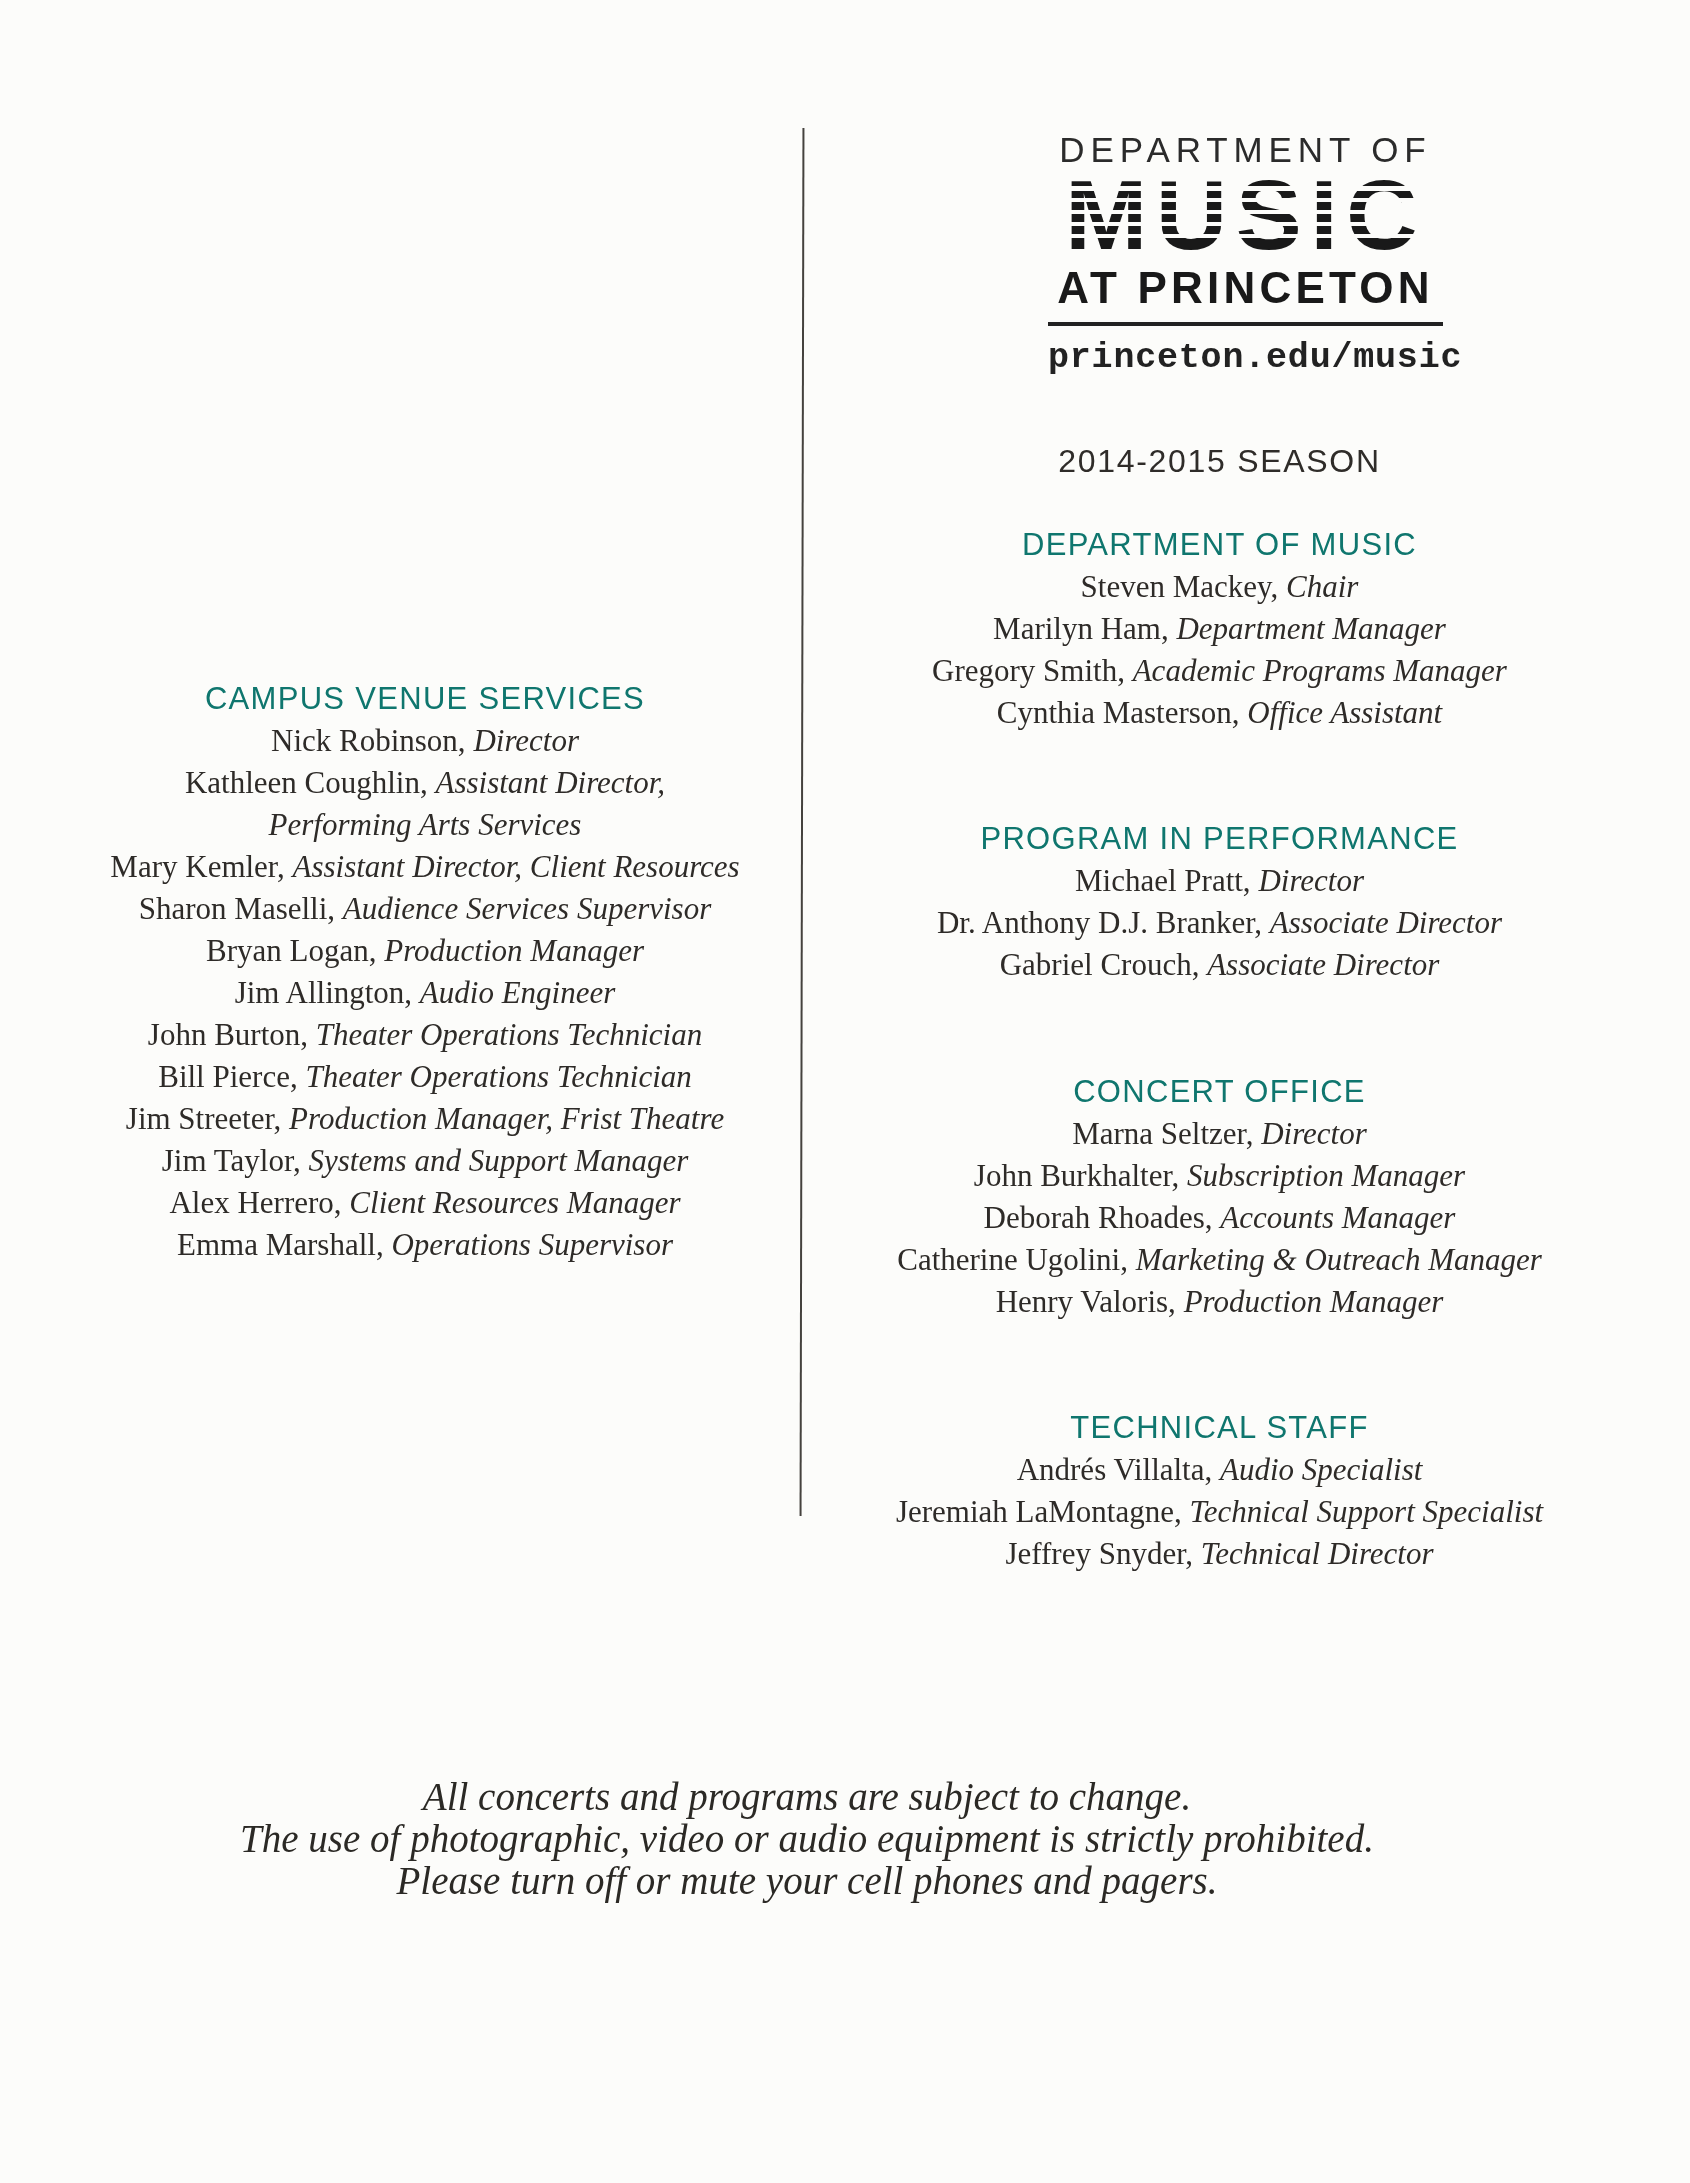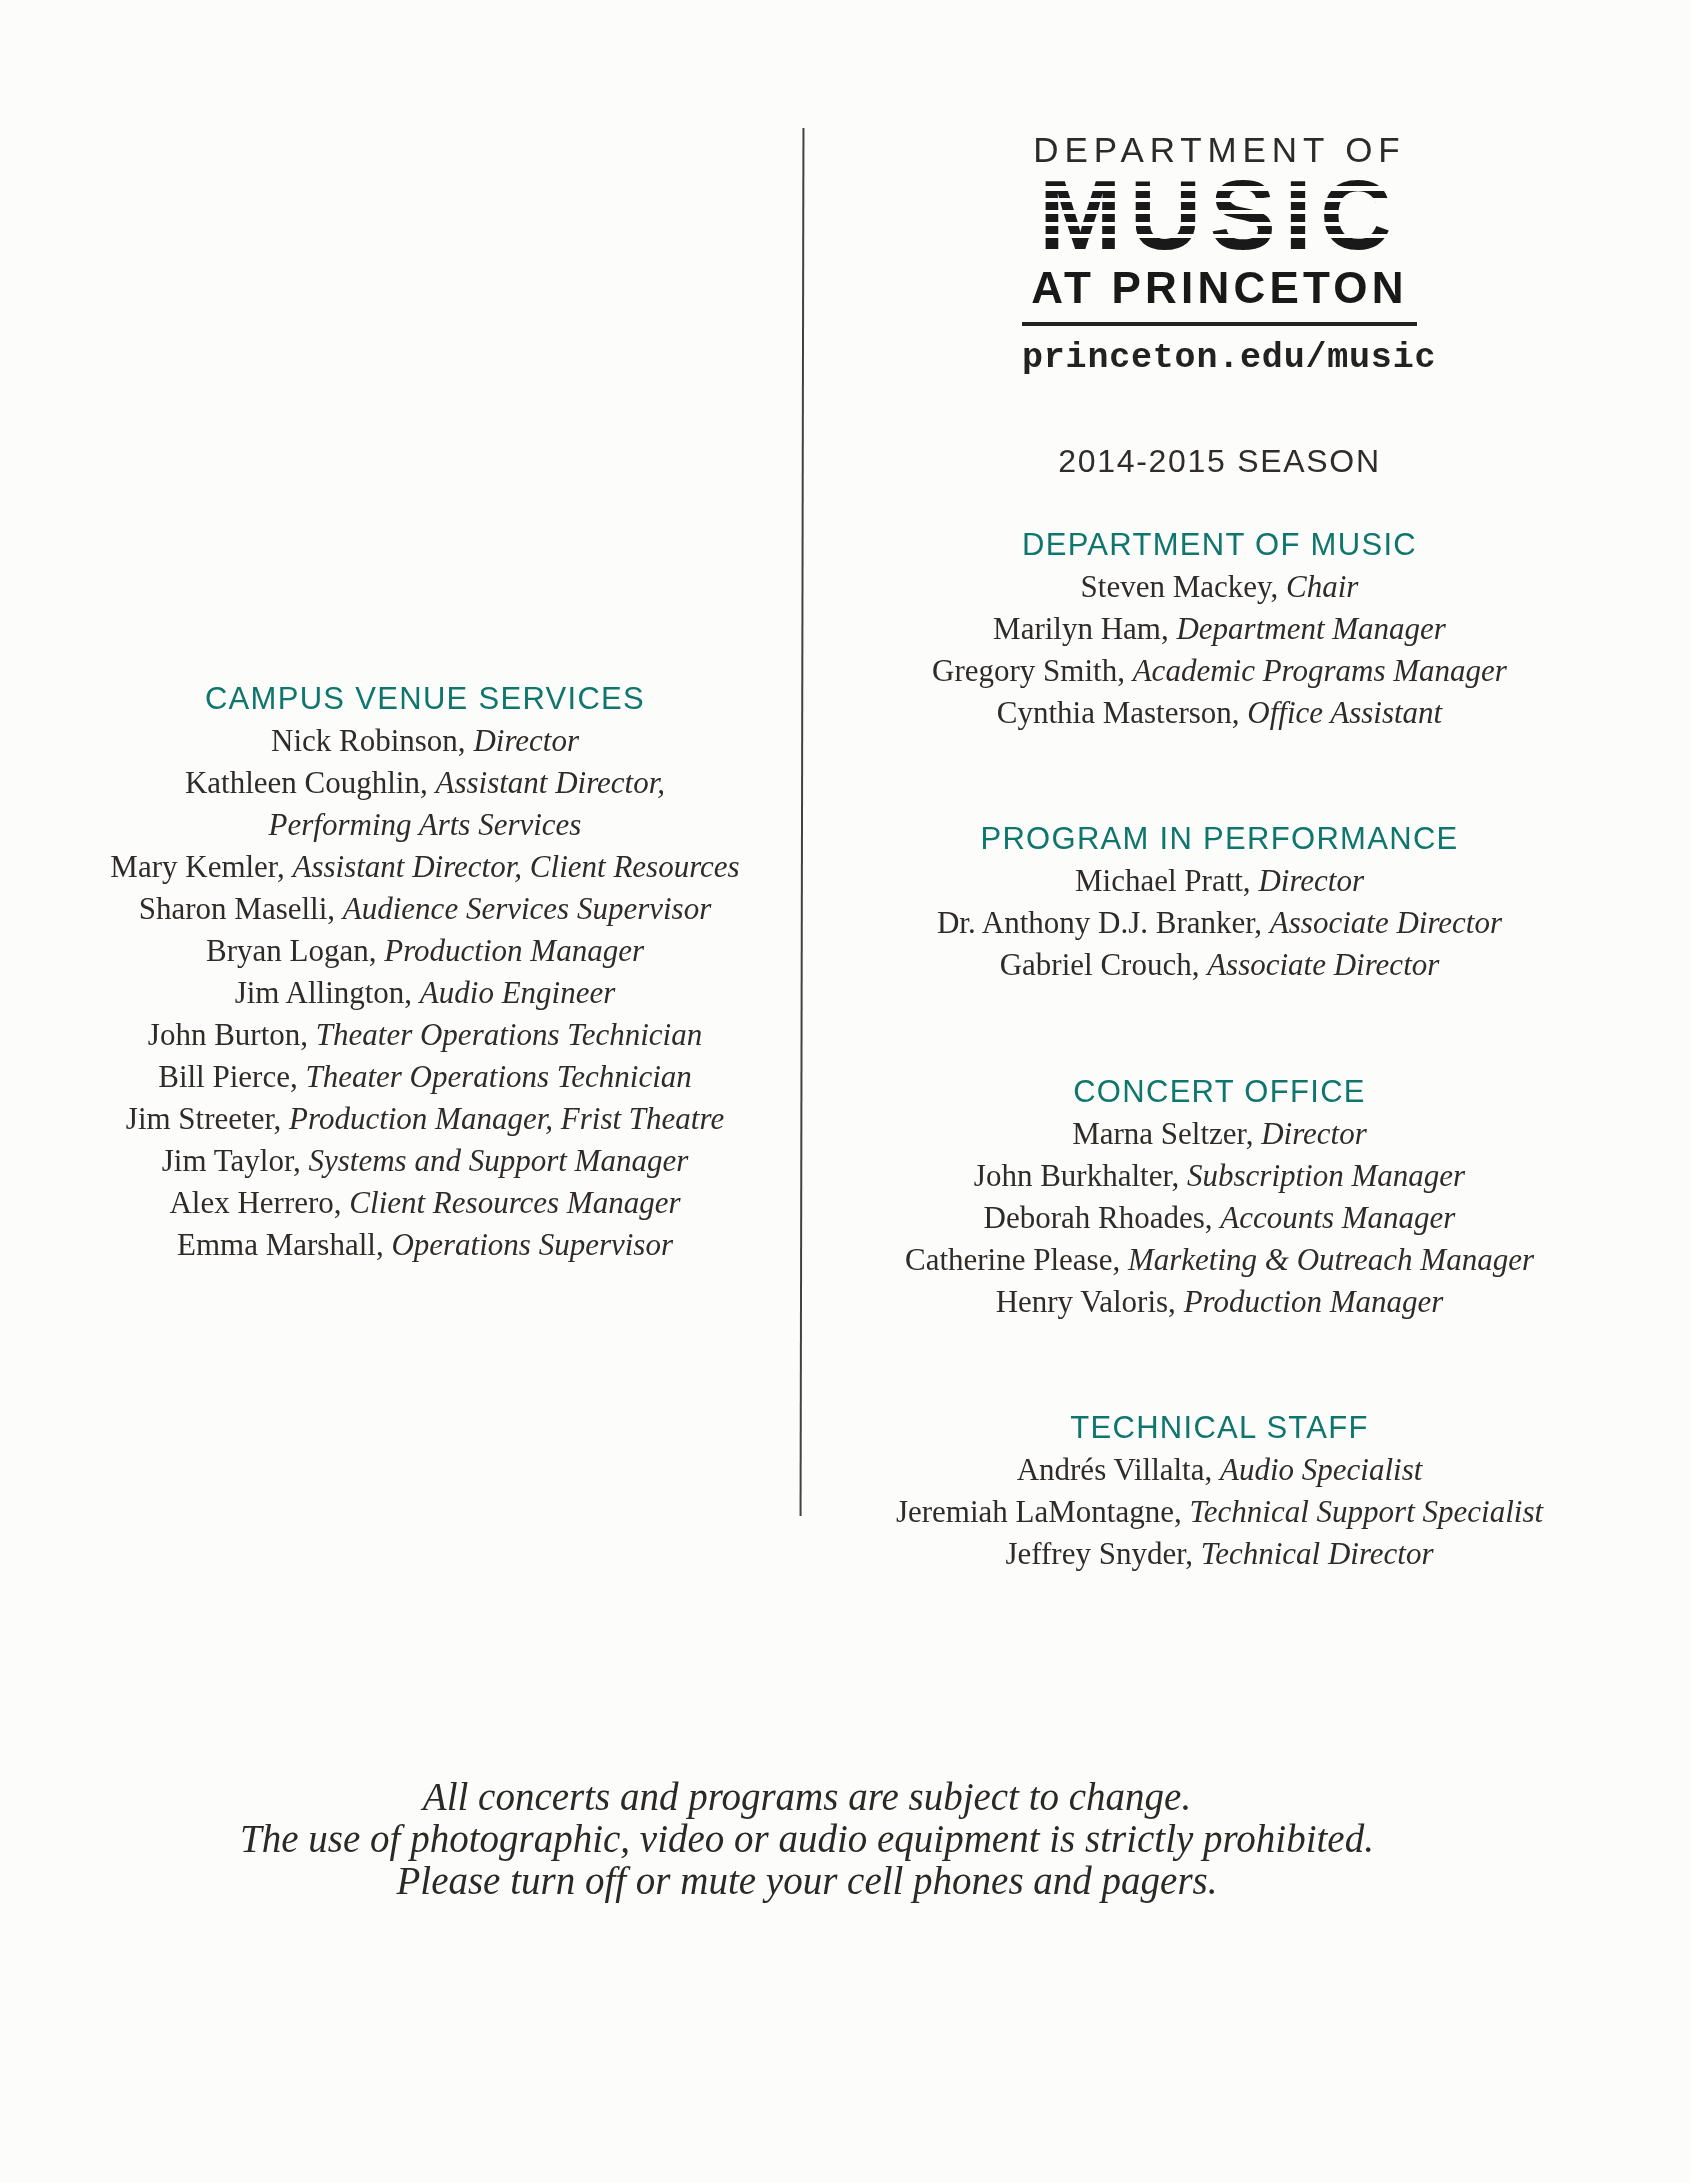--- a/index.html
+++ b/index.html
@@ -10,21 +10,21 @@
     font-family:"Liberation Serif", serif;
     color:#2e2b28;
     overflow:hidden;
   }
   .divider{
     position:absolute;left:801px;top:128px;
     width:1.7px;height:1388px;background:#45423e;
     transform:rotate(0.12deg);
   }
   
-  .logo{position:absolute;left:1022px;top:131px;width:395px;text-align:center;}
+  .logo{position:absolute;left:1048px;top:131px;width:395px;text-align:center;}
   .logo-dept{
     font-family:"Liberation Sans",sans-serif;
     font-size:35px;letter-spacing:5.9px;color:#2b2b2b;
     white-space:nowrap;line-height:37px;
   }
   .logo-music-wrap{position:relative;height:84px;margin-top:6.7px;}
   .logo-music{
     font-family:"Liberation Sans",sans-serif;
     font-weight:bold;font-size:99px;line-height:80px;
     letter-spacing:8.4px;color:#191919;
@@ -135,21 +135,21 @@
           <div class="line"><span>Gabriel Crouch, </span><span class="it">Associate Director</span></div>
         </div>
       </div>
 
       <div class="rsec idx-2">
         <div class="heading">CONCERT OFFICE</div>
         <div>
           <div class="line"><span>Marna Seltzer, </span><span class="it">Director</span></div>
           <div class="line"><span>John Burkhalter, </span><span class="it">Subscription Manager</span></div>
           <div class="line"><span>Deborah Rhoades, </span><span class="it">Accounts Manager</span></div>
-          <div class="line"><span>Catherine Please, </span><span class="it">Marketing &amp; Outreach Manager</span></div>
+          <div class="line"><span>Catherine Ugolini, </span><span class="it">Marketing &amp; Outreach Manager</span></div>
           <div class="line"><span>Henry Valoris, </span><span class="it">Production Manager</span></div>
         </div>
       </div>
 
       <div class="rsec idx-3">
         <div class="heading">TECHNICAL STAFF</div>
         <div>
           <div class="line"><span>Andrés Villalta, </span><span class="it">Audio Specialist</span></div>
           <div class="line"><span>Jeremiah LaMontagne, </span><span class="it">Technical Support Specialist</span></div>
           <div class="line"><span>Jeffrey Snyder, </span><span class="it">Technical Director</span></div>

